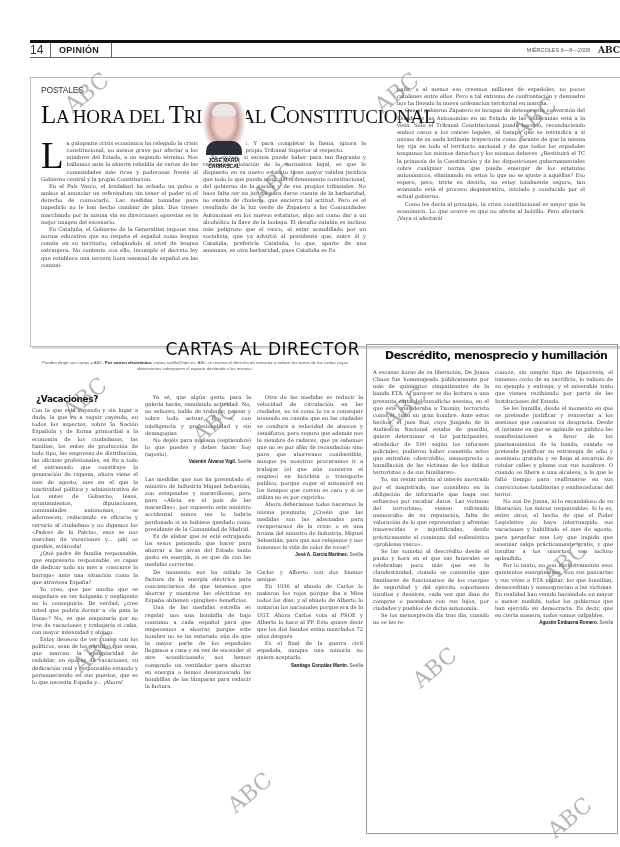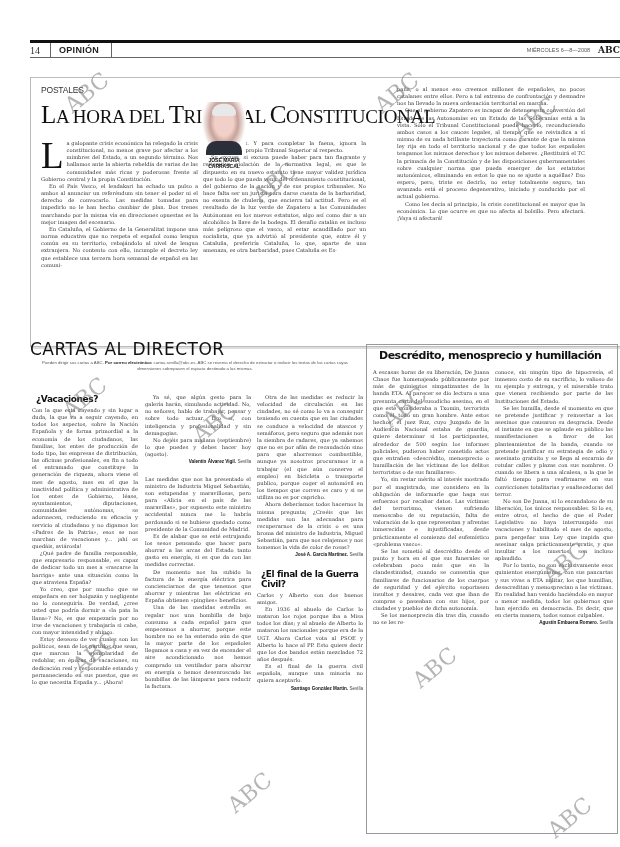--- a/index.html
+++ b/index.html
@@ -1,50 +1,50 @@
 <!DOCTYPE html>
 <html><head>
 <meta charset="utf-8">
 <style>
   * { box-sizing: border-box; margin: 0; padding: 0; }
   html, body { width: 620px; height: 847px; background: #fff; overflow: hidden; }
   body { position: relative; font-family: "DejaVu Serif", serif; color: #222; }
 
   .topbar { position: absolute; left: 30px; top: 40px; width: 590px; height: 18px; border-top: 3px solid #111; border-bottom: 1px solid #666; display: flex; align-items: center; font-size: 8px; }
-  .pagenum { width: 20px; font-family: Liberation Serif, serif; color: #333; font-size: 10px; }
+  .pagenum { width: 20px; font-family: Liberation Sans, sans-serif; color: #333; font-size: 12px; }
   .section { padding: 0 12px 0 8px; border-left: 1px solid #666; border-right: 1px solid #666; height: 100%; display: flex; align-items: center; font-family: "Liberation Sans", sans-serif; font-weight: bold; font-size: 9px; letter-spacing: 0.3px; text-align: right; }
   .spacer { flex: 1; }
   .date { font-family: "Liberation Sans", sans-serif; font-size: 5.5px; color: #555; margin-right: 8px; }
   .brand { font-family: "DejaVu Serif", serif; font-weight: bold; font-size: 9px; }
 
   .postales { position: absolute; left: 30px; top: 77px; width: 603px; height: 270px; border: 1px solid #bbb; box-shadow: 2px 2px 0 #ddd; }
   .kicker { position: absolute; left: 10px; top: 7px; font-family: "Liberation Sans", sans-serif; font-size: 8.5px; color: #333; letter-spacing: -0.2px; }
   .headline { position: absolute; left: 10px; top: 23px; font-family: "Liberation Serif", serif; font-size: 19px; letter-spacing: -0.3px; color: #111; white-space: nowrap; }
   .headline .cap { font-size: 25px; }
 
   .col { position: absolute; font-size: 5.2px; line-height: 7.15px; text-align: justify; color: #333; }
   .col p { text-indent: 8px; }
   .col p.noindent { text-indent: 0; }
   .dropcap { float: left; font-family: "Liberation Serif", serif; font-size: 37px; line-height: 30px; margin: 1px 3px 0 0; color: #111; }
 
   .photo { position: absolute; left: 202px; top: 102px; width: 44px; height: 53px; background: radial-gradient(ellipse at 50% 38%, #f0d0c8 0 30%, #c8a29a 45%, #fff 70%); }
   .photo .suit { position: absolute; left: 4px; bottom: 0; width: 36px; height: 14px; background: #2b2f3a; border-radius: 10px 10px 0 0; }
   .photo .hair { position: absolute; left: 10px; top: 2px; width: 24px; height: 12px; background: #e8e8e8; border-radius: 12px 12px 4px 4px; }
   .photo-caption { position: absolute; left: 200px; top: 157px; width: 48px; text-align: center; font-family: "Liberation Sans", sans-serif; font-weight: bold; font-size: 5px; line-height: 6px; color: #111; }
 
-  .cartas-title { position: absolute; left: 30px; top: 339px; width: 330px; text-align: left; font-family: "DejaVu Sans", sans-serif; font-size: 17px; letter-spacing: 0.5px; color: #111; }
+  .cartas-title { position: absolute; left: 30px; top: 339px; width: 330px; text-align: right; font-family: "DejaVu Sans", sans-serif; font-size: 17px; letter-spacing: 0.5px; color: #111; }
   .cartas-note { position: absolute; left: 30px; top: 360px; width: 330px; text-align: center; font-family: "Liberation Sans", sans-serif; font-size: 4.3px; line-height: 5.5px; color: #555; }
   .cartas-note b { color: #222; }
 
   .letter-h { font-family: "DejaVu Sans", sans-serif; font-weight: bold; font-size: 9px; line-height: 10px; color: #111; letter-spacing: -0.4px; margin: 0 0 3px 4px; text-align: left; text-indent: 0; }
   .sig { text-align: right; font-size: 4.6px; font-family: "Liberation Sans", sans-serif; color: #444; text-indent: 0 !important; }
   .sig b { color: #111; }
 
   .box { position: absolute; left: 366px; top: 344px; width: 252px; height: 490px; border: 1px solid #999; }
-  .box-title { position: absolute; left: 12px; top: 4px; font-family: "DejaVu Sans", sans-serif; font-weight: bold; font-size: 11px; letter-spacing: -0.5px; color: #111; white-space: nowrap; }
+  .box-title { position: absolute; left: 18px; top: 4px; font-family: "DejaVu Sans", sans-serif; font-weight: bold; font-size: 11px; letter-spacing: -0.5px; color: #111; white-space: nowrap; }
 
   .wm { position: absolute; font-family: "DejaVu Serif", serif; color: rgba(120,120,120,0.55); font-size: 22px; transform: rotate(-40deg); pointer-events: none; }
 </style>
 </head>
 <body>
 
 <div class="topbar">
   <span class="pagenum">14</span>
   <span class="section">OPINIÓN</span>
   <span class="spacer"></span>
@@ -104,21 +104,20 @@
   <p>Es de alabar que se esté estrujando los sesos pensando que hacer para ahorrar a las arcas del Estado tanto gasto en energía, si es que da con las medidas correctas.</p>
   <p>De momento nos ha subido la factura de la energía eléctrica para concienciarnos de que tenemos que ahorrar y mientras las eléctricas en España obtienen «pingües» beneficios.</p>
   <p>Una de las medidas estrella es regalar nos una bombilla de bajo consumo a cada español para que empecemos a ahorrar, porque este hombre no se ha enterado aún de que la mayor parte de los españoles llegamos a casa y en vez de encender el aire acondicionado nos hemos comprado un ventilador para ahorrar en energía o hemos desenroscado las bombillas de las lámparas para reducir la factura.</p>
 </div>
 
 <div class="col" style="left:257px; top:394px; width:106px;">
   <p>Otra de las medidas es reducir la velocidad de circulación en las ciudades, no sé como lo va a conseguir teniendo en cuenta que en las ciudades se conduce a velocidad de atascos y semáforos, pero seguro que además nos la siembra de radares, que ya sabemos que no es por afán de recaudación sino para que ahorremos combustible, aunque ya nosotros procuramos ir a trabajar (el que aún conserve el empleo) en bicicleta o transporte publico, porque coger el automóvil en los tiempos que corren es caro y si se utiliza no es por capricho.</p>
   <p>Ahora deberíamos todos hacernos la misma pregunta; ¿Creéis que las medidas son las adecuadas para recuperarnos de la crisis o es una broma del ministro de Industria, Miguel Sebastián, para que nos relajemos y nos tomemos la vida de color de rosas?</p>
   <p class="sig"><b>José A. García Martínez.</b> <span>Sevilla</span></p>
   <div style="height:10px"></div>
-  <div class="letter-h">¿El final de la Guerra Civil?</div>
   <p class="noindent">Carlos y Alberto son dos buenos amigos.</p>
   <p>En 1936 al abuelo de Carlos lo mataron los rojos porque iba a Misa todos los días; y al abuelo de Alberto lo mataron los nacionales porque era de la UGT. Ahora Carlos vota al PSOE y Alberto lo hace al PP. Esto quiere decir que los dos bandos están mezclados 72 años después.</p>
   <p>Es el final de la guerra civil española, aunque una minoría no quiera aceptarlo.</p>
   <p class="sig"><b>Santiago González Martín.</b> <span>Sevilla</span></p>
 </div>
 
 <div class="box">
   <div class="box-title">Descrédito, menosprecio y humillación</div>
   <div class="col" style="left:6px; top:24px; width:116px;">
     <p class="noindent">A escasas horas de su liberación, De Juana Chaos fue homenajeado públicamente por más de quinientos simpatizantes de la banda ETA. Al parecer se dio lectura a una presunta carta del susodicho asesino, en el que este consideraba a Txomin, terrorista como él, todo un gran hombre. Ante estos hechos, el juez Ruz, cuyo Juzgado de la Audiencia Nacional estaba de guardia, quiere determinar si los participantes, alrededor de 500 según los informes policiales, pudieron haber cometido actos que entrañen «descrédito, menosprecio o humillación de las víctimas de los delitos terroristas o de sus familiares».</p>

